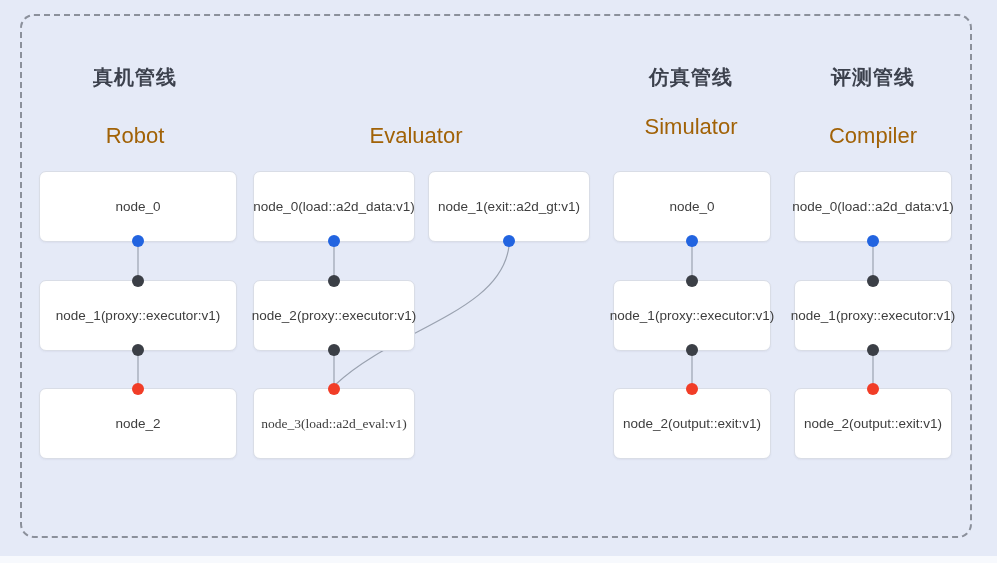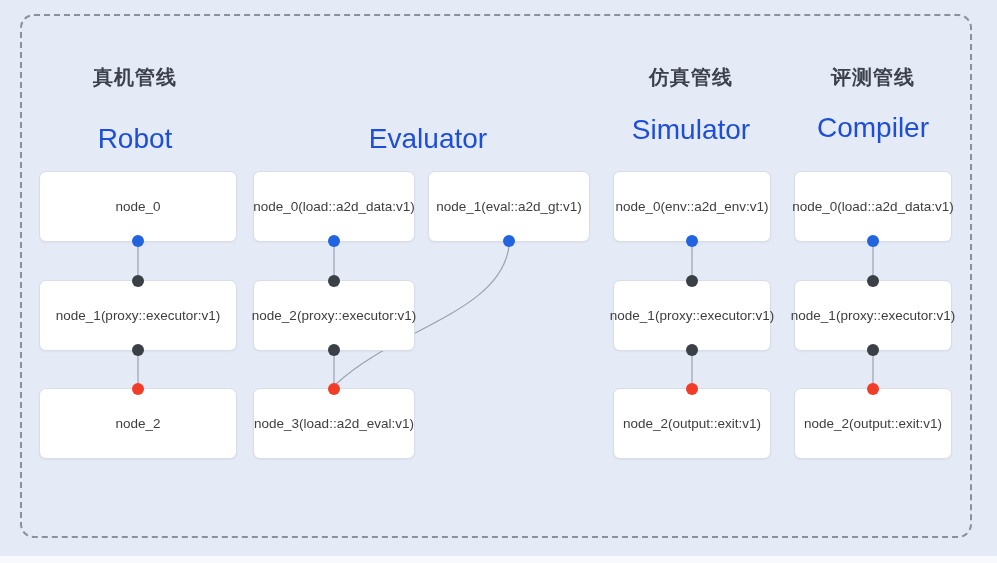--- a/index.html
+++ b/index.html
@@ -12,21 +12,21 @@
     position:absolute;left:0;bottom:0;width:997px;height:7px;
     background:#f7f9fd;
   }
   .dashed-frame{
     position:absolute;left:20px;top:14px;width:948px;height:520px;
     border:2px dashed #8b909b;border-radius:14px;
   }
   .edges{position:absolute;left:0;top:0;z-index:1;}
   .htitle{position:absolute;transform:translateX(-50%);white-space:nowrap;z-index:2;}
   .htitle.zh{font-size:20px;font-weight:bold;color:#3c414d;letter-spacing:1px;}
-  .htitle.en{font-size:28px;color:#1d4ed8;}
+  .htitle.en{font-size:22px;color:#a16207;}
   .node{
     position:absolute;height:71px;z-index:2;box-sizing:border-box;
     background:#ffffff;border:1px solid #d9dde6;border-radius:7px;
     box-shadow:0 1px 2px rgba(60,70,100,0.06);
     display:flex;flex-direction:row;align-items:center;justify-content:center;
     text-align:center;color:#3e3e3e;font-size:13.5px;line-height:21px;
   }
   .dot{
     position:absolute;width:12px;height:12px;border-radius:50%;
     left:50%;margin-left:-6px;z-index:3;
@@ -52,27 +52,27 @@
     <path d="M509 246 C501 312 396 328 335 385" stroke="#9aa2b0" stroke-width="1.2" fill="none"></path>
     <path d="M692 242 L692 280" stroke="#9aa2b0" stroke-width="1.2" fill="none"></path>
     <path d="M692 352 L692 388" stroke="#9aa2b0" stroke-width="1.2" fill="none"></path>
     <path d="M873 242 L873 280" stroke="#9aa2b0" stroke-width="1.2" fill="none"></path>
     <path d="M873 352 L873 388" stroke="#9aa2b0" stroke-width="1.2" fill="none"></path>
   </svg>
 
   <div class="htitle zh" style="left:135px;top:64px;">真机管线</div>
   <div class="htitle en" style="left:135px;top:123px;">Robot</div>
 
-  <div class="htitle en" style="left:428px;top:123px;">Evaluator</div>
+  <div class="htitle en" style="left:416px;top:123px;">Evaluator</div>
 
   <div class="htitle zh" style="left:691px;top:64px;text-align:center;">仿真管线</div>
   <div class="htitle en" style="left:691px;top:114px;">Simulator</div>
 
   <div class="htitle zh" style="left:873px;top:64px;">评测管线</div>
-  <div class="htitle en" style="left:873px;top:112px;">Compiler</div>
+  <div class="htitle en" style="left:873px;top:123px;">Compiler</div>
 
   <div class="node" style="left:39px;top:171px;width:198px;">
     <span class="dot dot-b blue"></span>
     <div>node_0</div>
   </div>
   <div class="node" style="left:39px;top:280px;width:198px;">
     <span class="dot dot-t black"></span>
     <span class="dot dot-b black"></span>
     <div>node_1</div>
     <div>(proxy::executor:v1)</div>
@@ -83,38 +83,37 @@
   </div>
 
   <div class="node" style="left:253px;top:171px;width:162px;">
     <span class="dot dot-b blue"></span>
     <div>node_0</div>
     <div>(load::a2d_data:v1)</div>
   </div>
   <div class="node" style="left:428px;top:171px;width:162px;">
     <span class="dot dot-b blue"></span>
     <div>node_1</div>
-    <div>(eval::a2d_gt:v1)</div>
+    <div>(exit::a2d_gt:v1)</div>
   </div>
   <div class="node" style="left:253px;top:280px;width:162px;">
     <span class="dot dot-t black"></span>
     <span class="dot dot-b black"></span>
     <div>node_2</div>
     <div>(proxy::executor:v1)</div>
   </div>
-  <div class="node" style="left:253px;top:388px;width:162px;">
+  <div class="node" style="left:253px;top:388px;width:162px;font-family:Liberation Serif, serif;">
     <span class="dot dot-t red"></span>
     <div>node_3</div>
     <div>(load::a2d_eval:v1)</div>
   </div>
 
   <div class="node" style="left:613px;top:171px;width:158px;">
     <span class="dot dot-b blue"></span>
     <div>node_0</div>
-    <div>(env::a2d_env:v1)</div>
   </div>
   <div class="node" style="left:613px;top:280px;width:158px;">
     <span class="dot dot-t black"></span>
     <span class="dot dot-b black"></span>
     <div>node_1</div>
     <div>(proxy::executor:v1)</div>
   </div>
   <div class="node" style="left:613px;top:388px;width:158px;">
     <span class="dot dot-t red"></span>
     <div>node_2</div>

